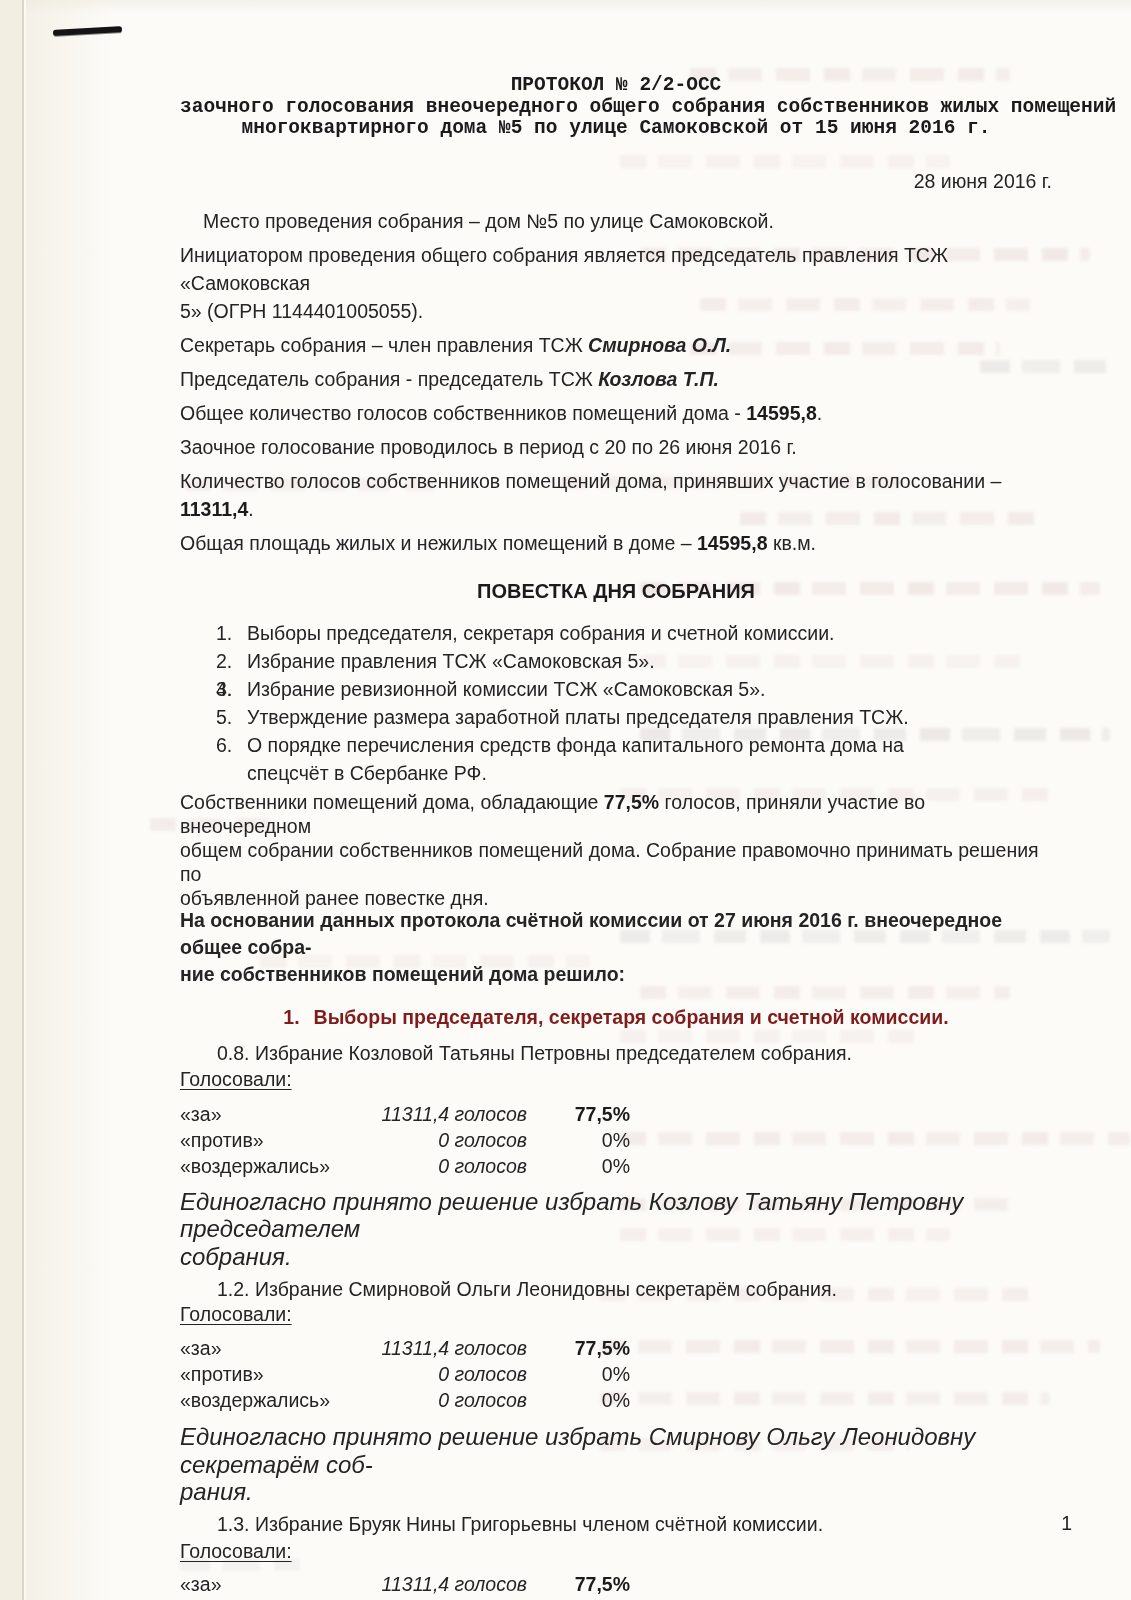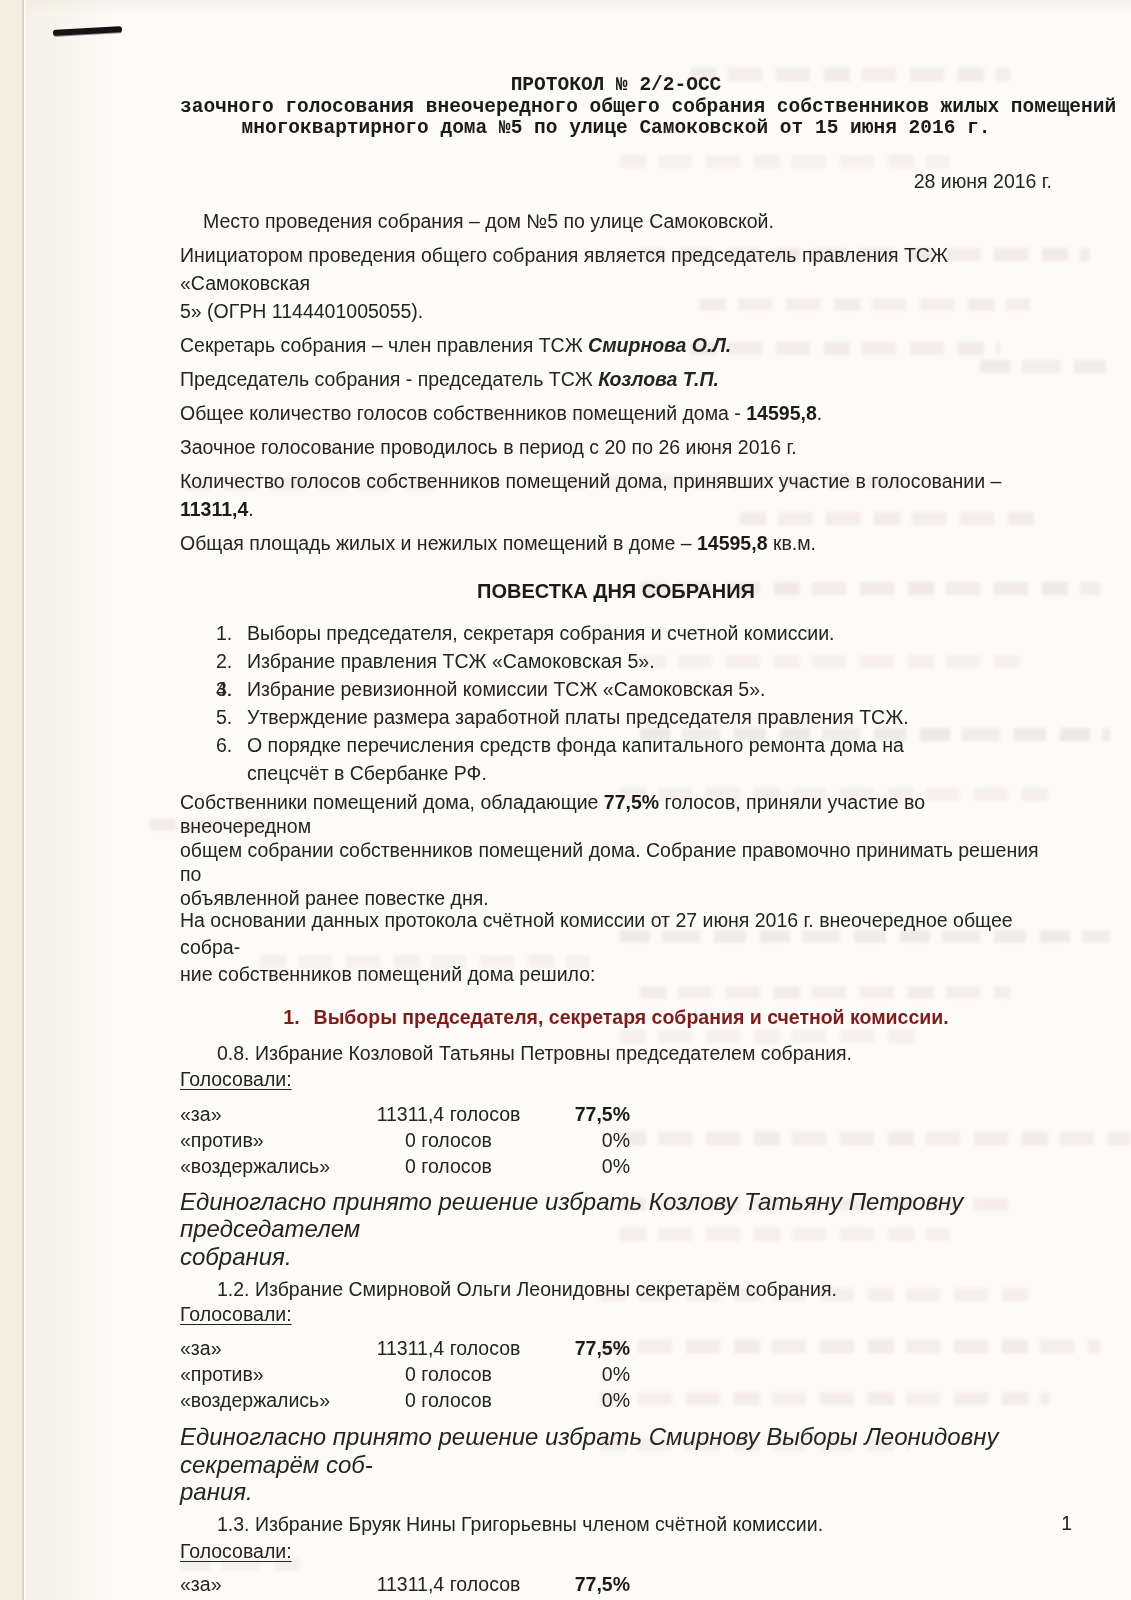--- a/index.html
+++ b/index.html
@@ -58,35 +58,35 @@
   .doc-date { margin: 28px 0 0; text-align: right; line-height: 27px; }
   .intro p { margin: 6px 0 0; line-height: 28px; }
   .intro p.first { margin-top: 12px; margin-left: 23px; }
   b, strong { color: #1b1b1b; }
   .name-bold { font-weight: 700; font-style: italic; }
   .agenda-heading { margin: 21px 0 0; text-align: center; font-weight: 700; font-size: 20px; line-height: 27px; color:#1b1b1b; }
   ol.agenda { list-style: none; margin: 14px 0 0; padding: 0 0 0 36px; width: 760px; }
   ol.agenda li { position: relative; padding-left: 31px; line-height: 28px; }
   ol.agenda li .num { position: absolute; left: 0; }
   .quorum { margin: 3px 0 0; line-height: 24px; }
-  .basis  { margin: -3px 0 16px; line-height: 27px; }
+  .basis  { margin: -3px 0 16px; line-height: 27px; font-weight: bold; }
   .section-heading { margin: 6px 0 0; text-align: center; font-weight: 700; line-height: 27px; color:#7f1d1d; }
   .section-heading .num { margin-right: 14px; }
   .d-title { padding-left: 37px; line-height: 25px; margin: 0; }
   .d1 .d-title { margin-top: 10px; }
   .d2 .d-title { margin-top: 8px; line-height: 23px; }
   .d3 .d-title { margin-top: 5px; line-height: 27px; }
   .voted { margin: 0; line-height: 26px; }
   .voted span { text-decoration: underline; text-underline-offset: 3px; }
   .vote-table { margin-top: 9px; }
   .d2 .vote-table { margin-top: 8px; }
   .d3 .vote-table { margin-top: 7px; }
   .vote-row { display: grid; grid-template-columns: 190px 157px 103px; line-height: 26px; }
   .d3 .vote-row { line-height: 27px; }
-  .vote-row .cnt { text-align: center; }
+  .vote-row .cnt { text-align: right; font-style: italic; }
   .vote-row .pct { text-align: right; }
   .vote-row:nth-child(1) .pct { font-weight: 700; color:#1b1b1b; }
   .resolution { margin: 9px 0 0; font-style: italic; font-size: 24px; line-height: 27.5px; }
   .d2 .resolution { margin-top: 10px; }
   .page-number { position: absolute; right: 59px; top: 1512px; font-size: 19.5px; }
 </style>
 </head>
 <body>
 
 <div class="page"></div>
@@ -197,21 +197,21 @@
         <span class="opt">«против»</span>
         <span class="cnt">0 голосов</span>
         <span class="pct">0%</span>
       </div>
       <div class="vote-row">
         <span class="opt">«воздержались»</span>
         <span class="cnt">0 голосов</span>
         <span class="pct">0%</span>
       </div>
     </div>
-    <p class="resolution"><span>Единогласно принято решение избрать Смирнову Выборы Леонидовну секретарём соб-</span><br><span>рания.</span></p>
+    <p class="resolution"><span>Единогласно принято решение избрать Смирнову Ольгу Леонидовну секретарём соб-</span><br><span>рания.</span></p>
   </div>
 
   <div class="decision d3">
     <p class="d-title">1.3. Избрание Бруяк Нины Григорьевны членом счётной комиссии.</p>
     <p class="voted"><span>Голосовали:</span></p>
     <div class="vote-table">
       <div class="vote-row">
         <span class="opt">«за»</span>
         <span class="cnt">11311,4 голосов</span>
         <span class="pct">77,5%</span>

